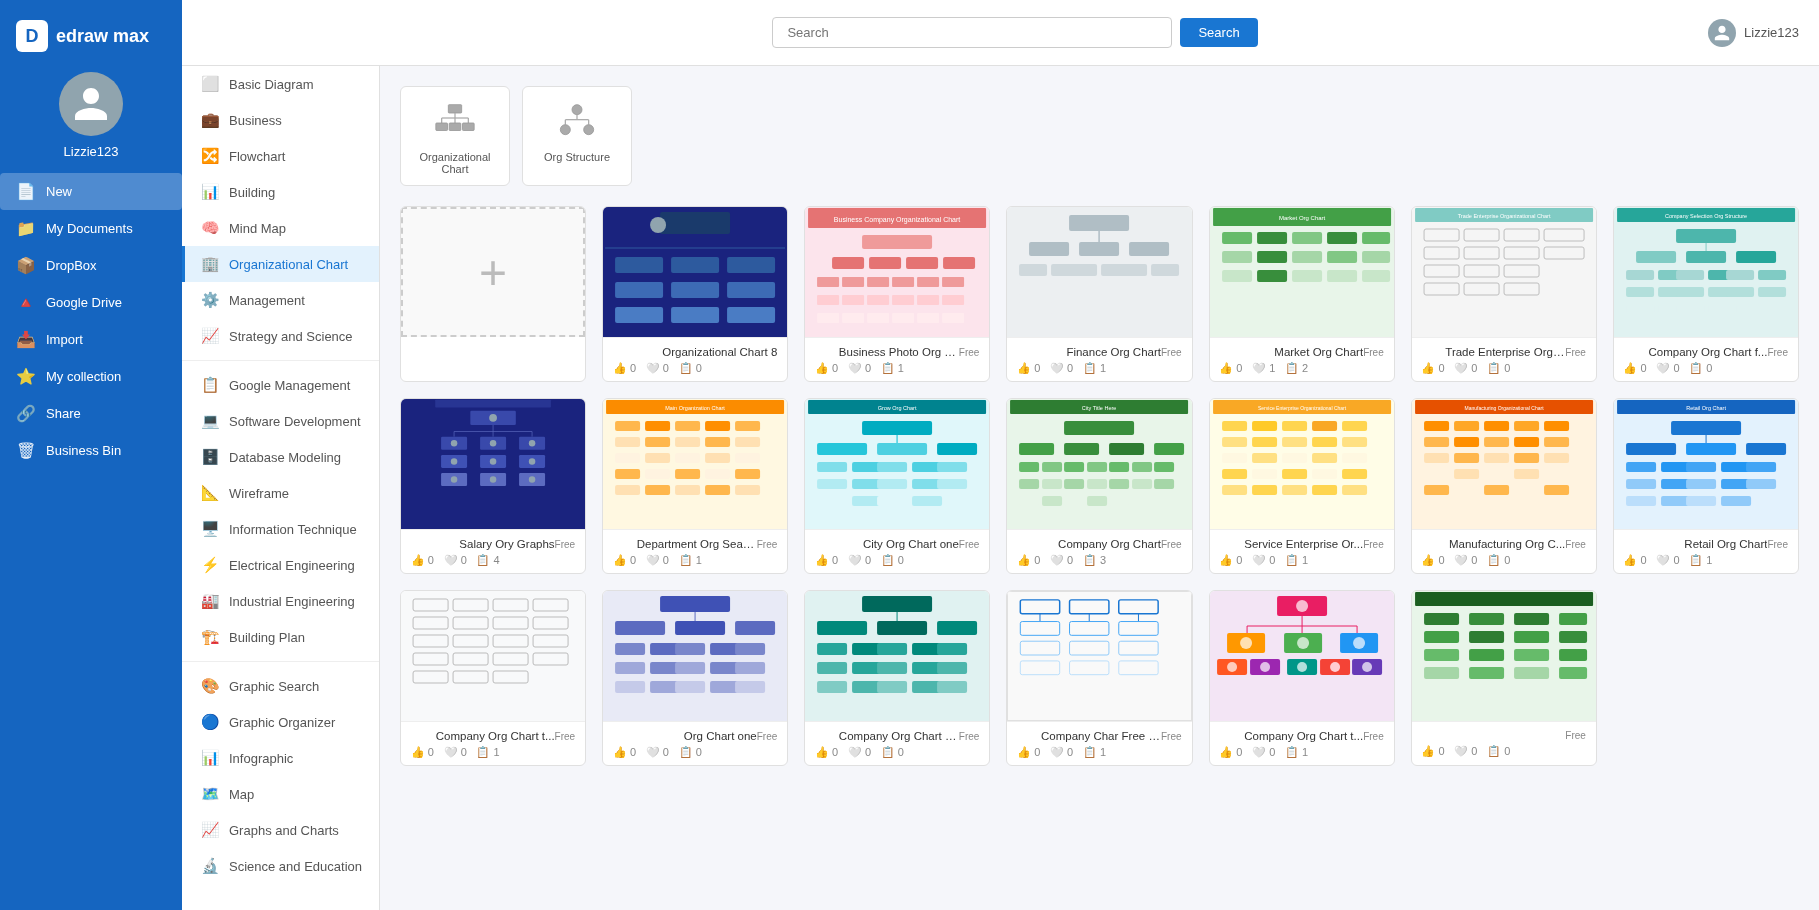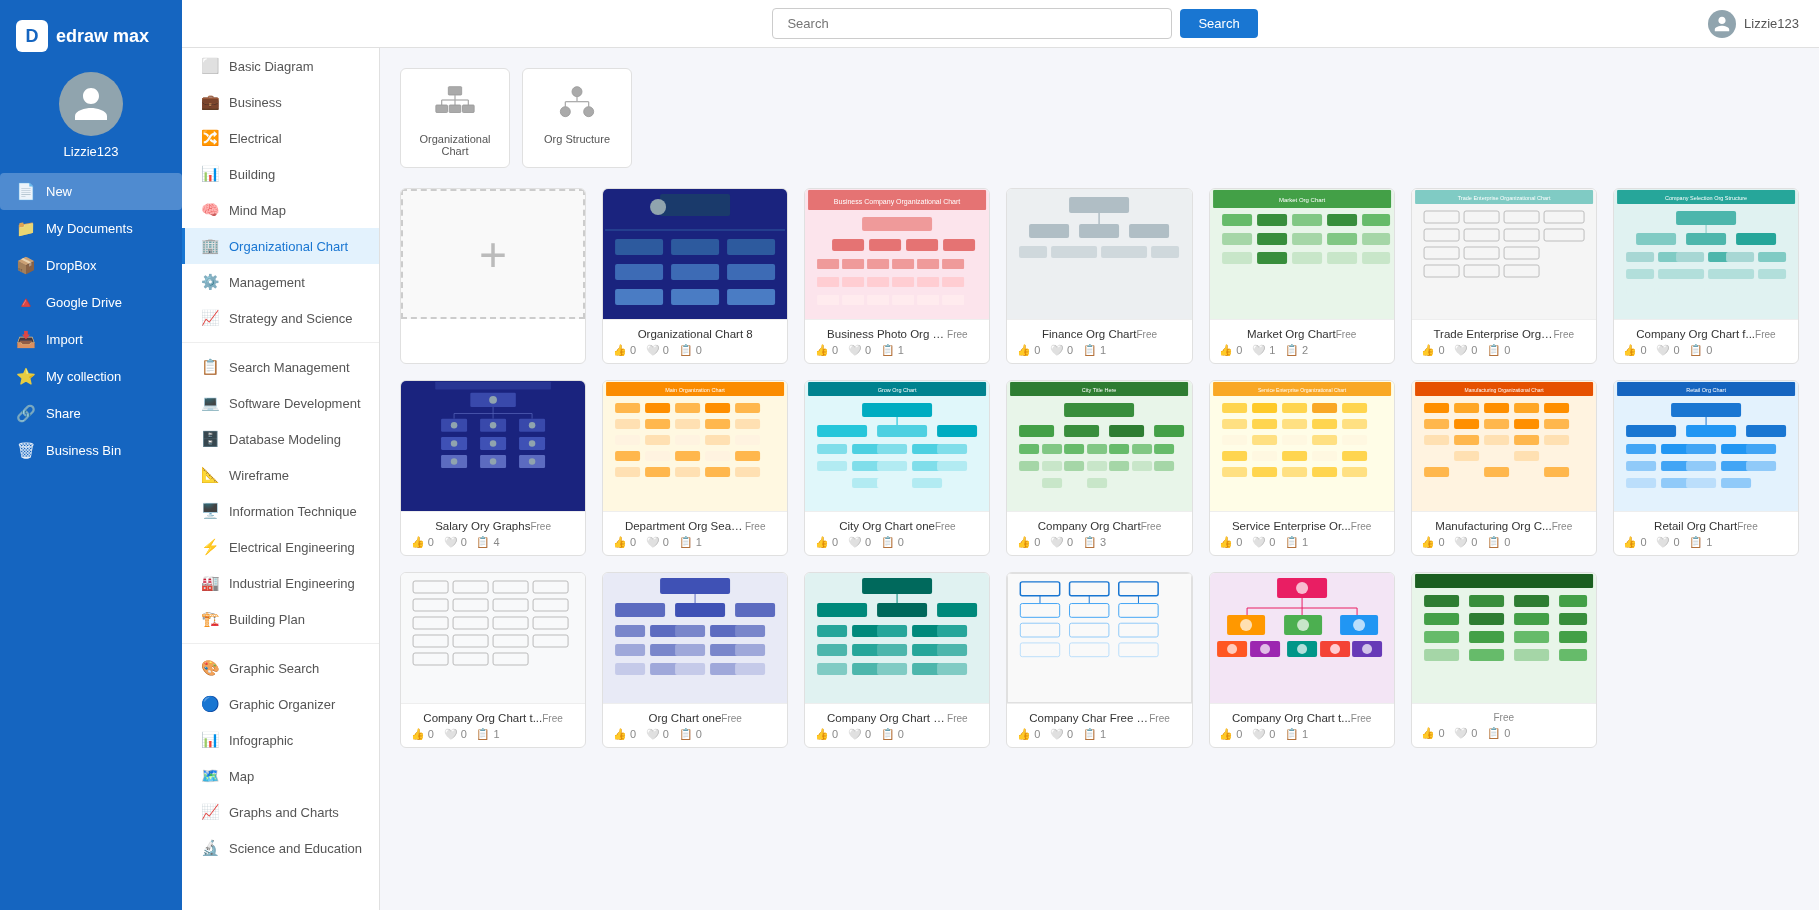--- a/index.html
+++ b/index.html
@@ -74,21 +74,21 @@
     .main {
       flex: 1;
       display: flex;
       flex-direction: column;
       overflow: hidden;
     }
 
     
     .topbar {
       background: white;
-      padding: 8px 20px;
+      padding: 17px 20px;
       display: flex;
       align-items: center;
       justify-content: space-between;
       border-bottom: 1px solid #e0e0e0;
       flex-shrink: 0;
     }
     .topbar-search {
       display: flex;
       align-items: center;
       gap: 8px;
@@ -221,21 +221,21 @@
       align-items: center;
       justify-content: center;
     }
 
     .template-info {
       padding: 8px 10px 6px;
       border-top: 1px solid #eee;
     }
     .template-title-row {
       display: flex;
-      justify-content: center;
+      justify-content: flex-end;
       align-items: center;
       margin-bottom: 4px;
     }
     .template-title {
       font-size: 11.5px;
       color: #333;
       font-weight: 500;
       white-space: nowrap;
       overflow: hidden;
       text-overflow: ellipsis;
@@ -329,21 +329,21 @@
       <div class="cat-item">
         <span class="icon">⬜</span>
         <span>Basic Diagram</span>
       </div>
       <div class="cat-item">
         <span class="icon">💼</span>
         <span>Business</span>
       </div>
       <div class="cat-item">
         <span class="icon">🔀</span>
-        <span>Electrical</span>
+        <span>Flowchart</span>
       </div>
       <div class="cat-item">
         <span class="icon">📊</span>
         <span>Building</span>
       </div>
       <div class="cat-item">
         <span class="icon">🧠</span>
         <span>Mind Map</span>
       </div>
       <div class="cat-item active">
@@ -354,21 +354,21 @@
         <span class="icon">⚙️</span>
         <span>Management</span>
       </div>
       <div class="cat-item">
         <span class="icon">📈</span>
         <span>Strategy and Science</span>
       </div>
       <div class="cat-divider"></div>
       <div class="cat-item">
         <span class="icon">📋</span>
-        <span>Search Management</span>
+        <span>Google Management</span>
       </div>
       <div class="cat-item">
         <span class="icon">💻</span>
         <span>Software Development</span>
       </div>
       <div class="cat-item">
         <span class="icon">🗄️</span>
         <span>Database Modeling</span>
       </div>
       <div class="cat-item">

